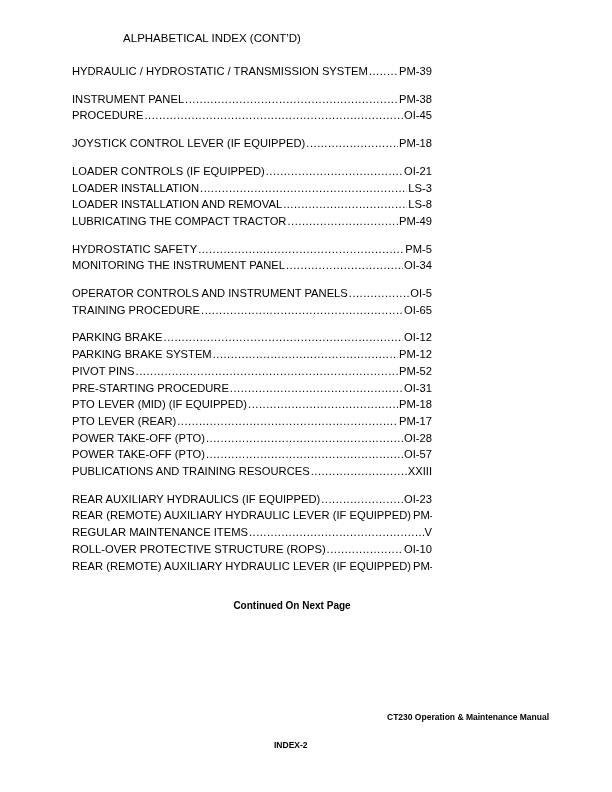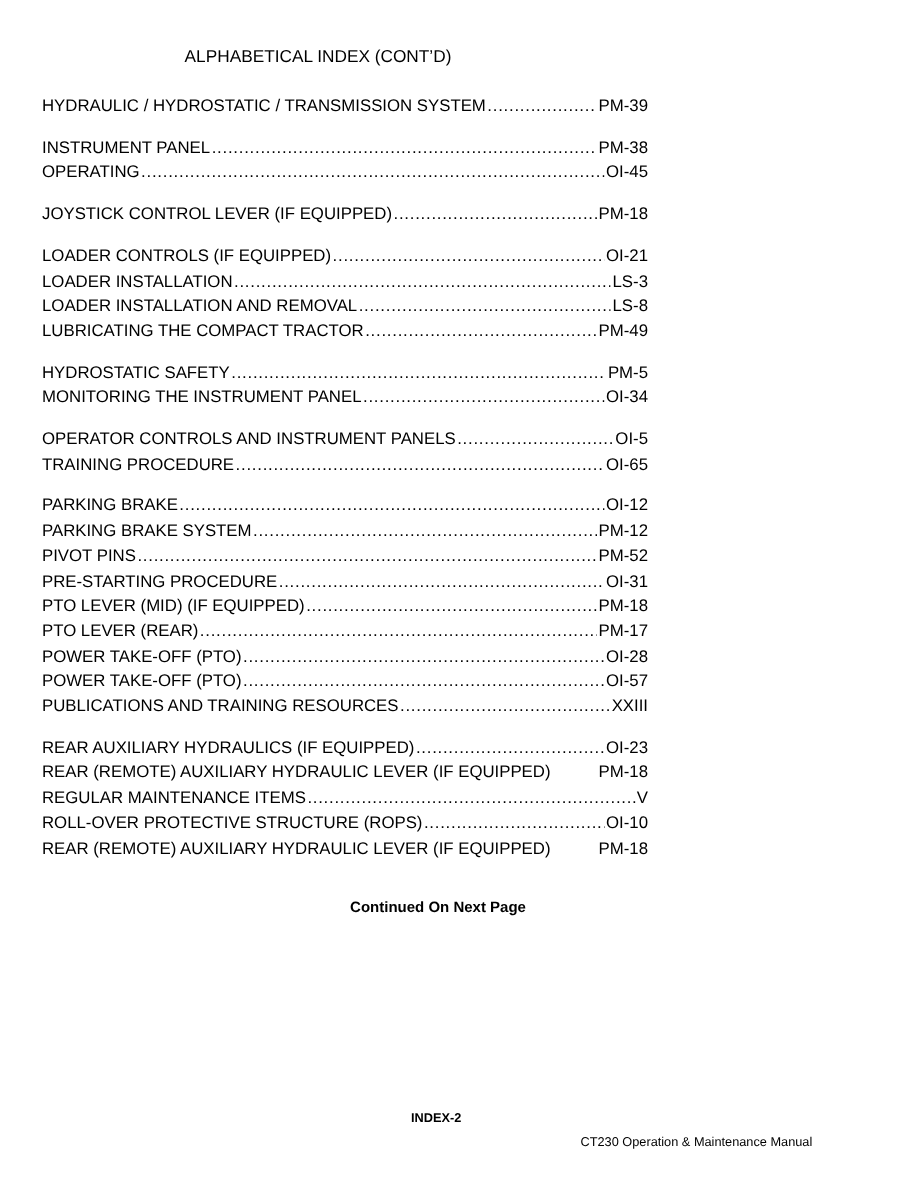--- a/index.html
+++ b/index.html
@@ -1,33 +1,33 @@
 <!DOCTYPE html>
 <html><head>
 <meta charset="utf-8">
 <style>
   html, body { margin: 0; padding: 0; background: #ffffff; }
   body { width: 612px; height: 792px; position: relative; overflow: hidden;
          font-family: "Liberation Sans", sans-serif; color: #000; }
   .title { position: absolute; left: 0; width: 424px; top: 32px; text-align: center;
            font-weight: normal; font-size: 11.5px; }
   .index { position: absolute; left: 28px; width: 404px; top: 63px; }
-  .group { margin-bottom: 11px; }
+  .group { margin-bottom: 11px; margin-left: 44px; }
   .entry { display: flex; align-items: baseline; font-size: 11.2px; line-height: 16.7px;
            white-space: nowrap; overflow: hidden; }
   .entry .label { flex: 0 0 auto; }
   .entry .leader { flex: 1 1 auto; overflow: hidden; margin: 0 1px; letter-spacing: 0.5px;
                    position: relative; }
   .entry .leader::after { content: "................................................................................................................................................................................................"; position: absolute; left: 0; }
   .entry .page { flex: 0 0 auto; }
   .entry .leader.none::after { content: ""; }
   .continued { position: absolute; left: 0; width: 584px; top: 600px; text-align: center;
                font-weight: bold; font-size: 10px; }
   .footer-left { position: absolute; left: 274px; top: 740px; font-weight: bold; font-size: 8.5px; }
-  .footer-right { position: absolute; left: 387px; top: 756px; font-weight: normal; font-size: 8.5px; }
+  .footer-right { position: absolute; left: 387px; top: 712px; font-weight: bold; font-size: 8.5px; }
 </style>
 </head>
 <body>
 
 <div class="title">ALPHABETICAL INDEX (CONT’D)</div>
 
 <div class="index" id="index">
     <div class="group">
       <div class="entry">
         <span class="label">HYDRAULIC / HYDROSTATIC / TRANSMISSION SYSTEM</span>
@@ -35,21 +35,21 @@
         <span class="page">PM-39</span>
       </div>
     </div>
     <div class="group">
       <div class="entry">
         <span class="label">INSTRUMENT PANEL</span>
         <span class="leader">&nbsp;</span>
         <span class="page">PM-38</span>
       </div>
       <div class="entry">
-        <span class="label">OPERATING</span>
+        <span class="label">PROCEDURE</span>
         <span class="leader">&nbsp;</span>
         <span class="page">OI-45</span>
       </div>
     </div>
     <div class="group">
       <div class="entry">
         <span class="label">JOYSTICK CONTROL LEVER (IF EQUIPPED)</span>
         <span class="leader">&nbsp;</span>
         <span class="page">PM-18</span>
       </div>

